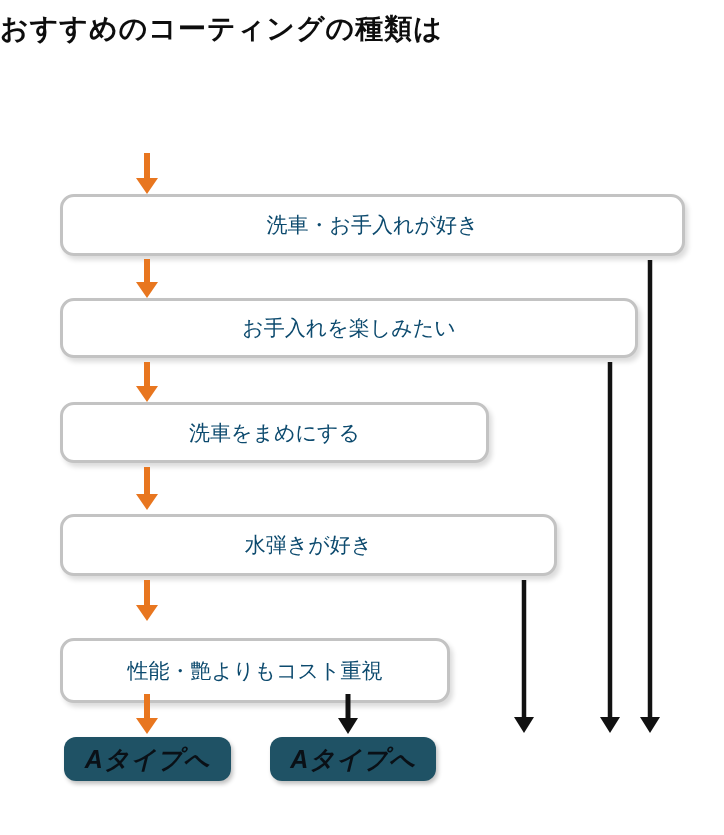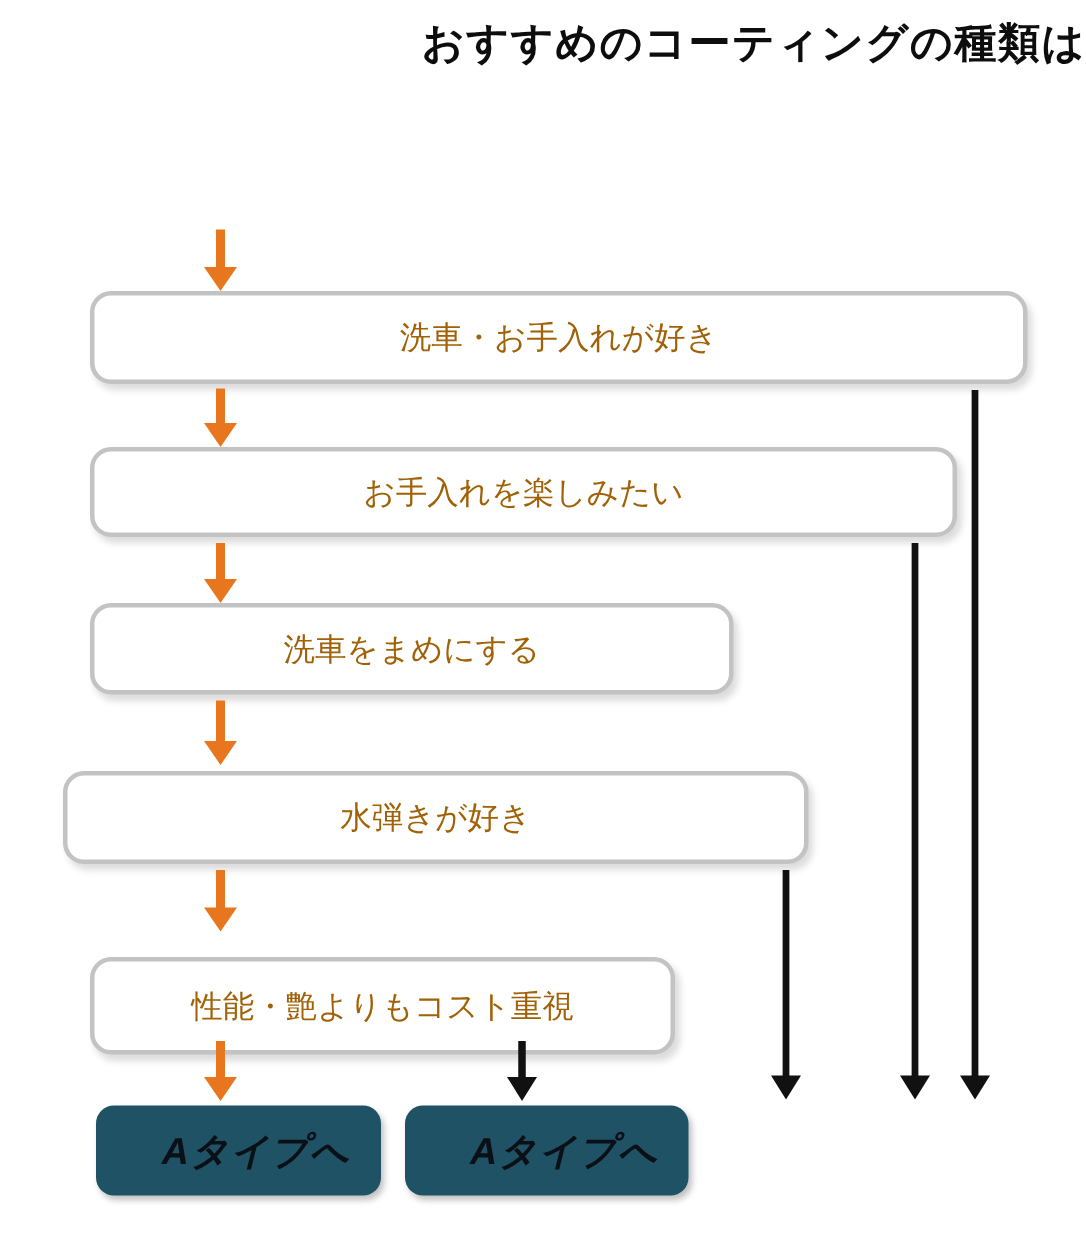--- a/index.html
+++ b/index.html
@@ -5,21 +5,21 @@
   html,body{margin:0;padding:0;background:#ffffff;}
   .canvas{
     position:relative;
     width:724px;height:835px;
     background:#ffffff;
     font-family:"Liberation Sans","DejaVu Sans",sans-serif;
     overflow:hidden;
   }
   .title{
     position:absolute;left:0;top:10px;width:724px;
-    text-align:right;
+    text-align:left;
     font-size:28px;font-weight:bold;color:#0d0d0d;
     letter-spacing:1px;margin:0;
   }
   
   .start-bar{
     position:absolute;left:33px;top:78px;width:657px;height:68px;
     background:var(--start-bar-gray,#ababab);
     border-radius:34px;
     box-shadow:2px 3px 4px rgba(0,0,0,0.18);
   }
@@ -35,52 +35,52 @@
   .legend-yes-word{left:480px;width:62px;color:var(--yes-orange,#e8761f);}
   .legend-no-word{left:586px;width:55px;color:#111111;}
   
   .qbox{
     position:absolute;
     background:#ffffff;
     border:3px solid var(--box-border-gray,#c3c3c3);
     border-radius:14px;
     box-shadow:3px 4px 5px rgba(0,0,0,0.14);
     display:flex;align-items:center;justify-content:center;
-    font-size:21px;color:#a16207;font-weight:500;
+    font-size:21px;color:#0c4a6e;font-weight:500;
     box-sizing:border-box;
   }
   
   .rbox{
-    position:absolute;top:737px;height:60px;
+    position:absolute;top:737px;height:44px;
     background:var(--result-teal,#1f5265);
     border-radius:12px;
     box-shadow:2px 3px 4px rgba(0,0,0,0.25);
     display:flex;align-items:center;justify-content:center;
     font-size:25px;font-weight:bold;font-style:italic;
-    color:#0a1016;letter-spacing:1px;padding-left:23px;
+    color:#0a1016;letter-spacing:1px;
   }
   
   .arrow{position:absolute;display:block;}
   .orange line{stroke:var(--yes-orange,#e8761f);}
   .orange polygon{fill:var(--yes-orange,#e8761f);}
   .black line{stroke:var(--no-black,#111111);}
   .black polygon{fill:var(--no-black,#111111);}
 </style>
 </head>
 <body>
 
 <div class="canvas">
 
   <h1 class="title">おすすめのコーティングの種類は</h1>
 
 
   <div class="qbox" style="left:60px;top:194px;width:625px;height:62px;">洗車・お手入れが好き</div>
   <div class="qbox" style="left:60px;top:298px;width:578px;height:60px;">お手入れを楽しみたい</div>
   <div class="qbox" style="left:60px;top:402px;width:429px;height:61px;">洗車をまめにする</div>
-  <div class="qbox" style="left:42px;top:514px;width:497px;height:62px;">水弾きが好き</div>
+  <div class="qbox" style="left:60px;top:514px;width:497px;height:62px;">水弾きが好き</div>
   <div class="qbox" style="left:60px;top:638px;width:390px;height:65px;">性能・艶よりもコスト重視</div>
 
   <div class="rbox" style="left:64px;width:167px;">Aタイプへ</div>
   <div class="rbox" style="left:270px;width:166px;">Aタイプへ</div>
 
   <svg class="arrow orange" style="left:136px;top:152px;" width="22" height="42" viewBox="0 0 22 42">
     <line x1="11" y1="1" x2="11" y2="28" stroke-width="6"></line>
       <polygon points="0,26 22,26 11,42"></polygon>
   </svg>
   <svg class="arrow orange" style="left:136px;top:258px;" width="22" height="40" viewBox="0 0 22 40">

